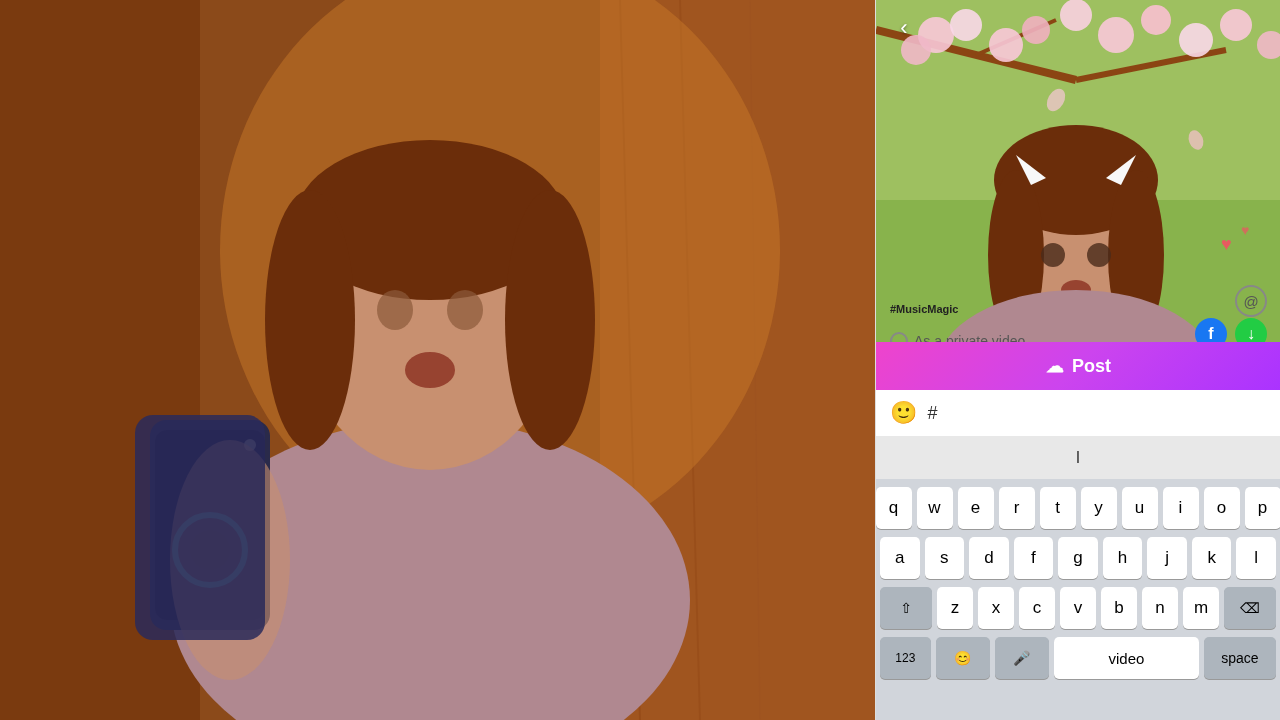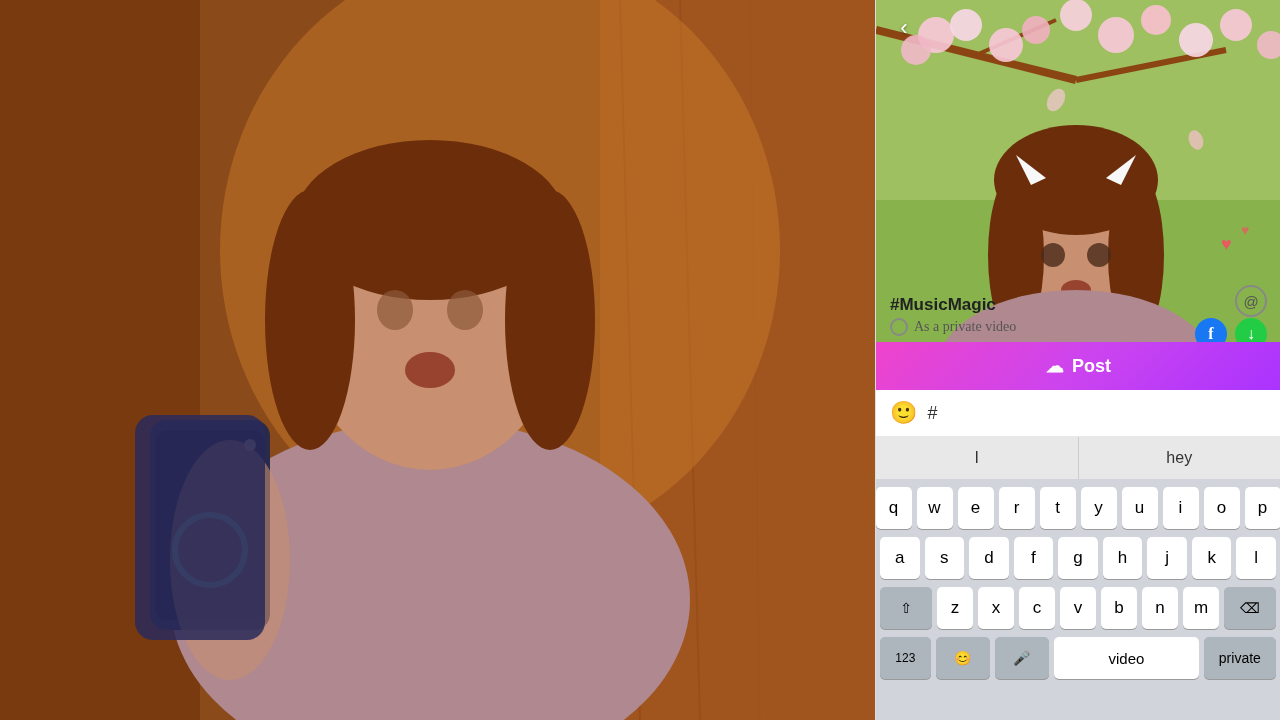--- a/index.html
+++ b/index.html
@@ -63,21 +63,21 @@
       cursor: pointer;
       z-index: 10;
       text-shadow: 0 1px 3px rgba(0,0,0,0.5);
     }
 
     .hashtag-overlay {
       position: absolute;
       bottom: 75px;
       left: 14px;
       color: #222;
-      font-size: 17px;
+      font-size: 11px;
       font-weight: 600;
     }
 
     .at-icon {
       position: absolute;
       bottom: 73px;
       right: 14px;
       width: 32px;
       height: 32px;
       border: 2px solid #888;
@@ -89,23 +89,22 @@
       font-size: 15px;
       cursor: pointer;
     }
 
     .privacy-row {
       position: absolute;
       bottom: 40px;
       left: 14px;
       right: 14px;
       display: flex;
-      align-items: flex-start;
+      align-items: flex-end;
       justify-content: space-between;
-      font-family: Liberation Serif, serif;
     }
 
     .privacy-left {
       display: flex;
       align-items: center;
       gap: 6px;
     }
 
     .radio-circle {
       width: 18px;
@@ -408,21 +407,20 @@
 
   <div class="caption-area">
     <span class="emoji-btn">🙂</span>
     <div class="caption-input-display">
       <span class="hash-symbol">#</span>
     </div>
   </div>
 
   <div class="autocomplete-row">
     <div class="autocomplete-item">I</div>
-    <div class="autocomplete-item">hey</div>
   </div>
 
   <div class="keyboard">
 
     <div class="key-row">
       <div class="key">q</div>
       <div class="key">w</div>
       <div class="key">e</div>
       <div class="key">r</div>
       <div class="key">t</div>
@@ -455,17 +453,17 @@
       <div class="key">n</div>
       <div class="key">m</div>
       <div class="key key-special">⌫</div>
     </div>
 
     <div class="key-row bottom-row">
       <div class="key key-special key-123">123</div>
       <div class="key key-special">😊</div>
       <div class="key key-special">🎤</div>
       <div class="key key-space">video</div>
-      <div class="key key-return">private</div>
+      <div class="key key-return">space</div>
     </div>
   </div>
 
 </div>
 
 </body></html>

